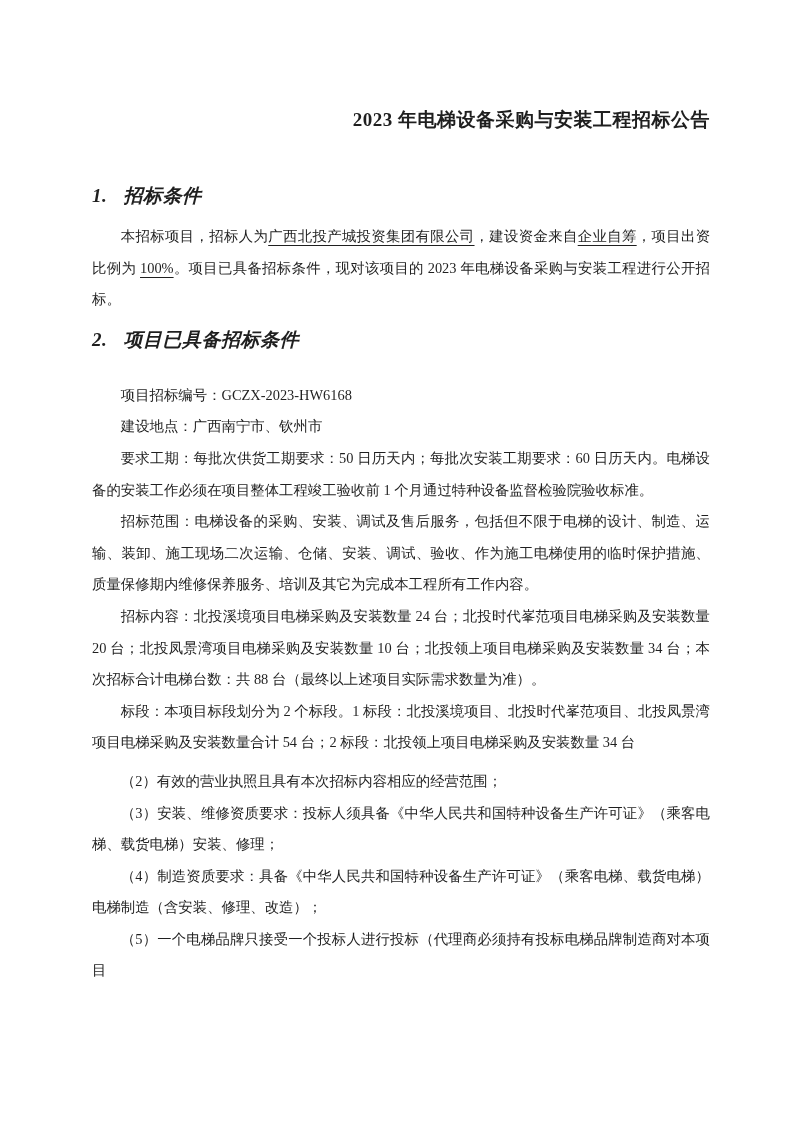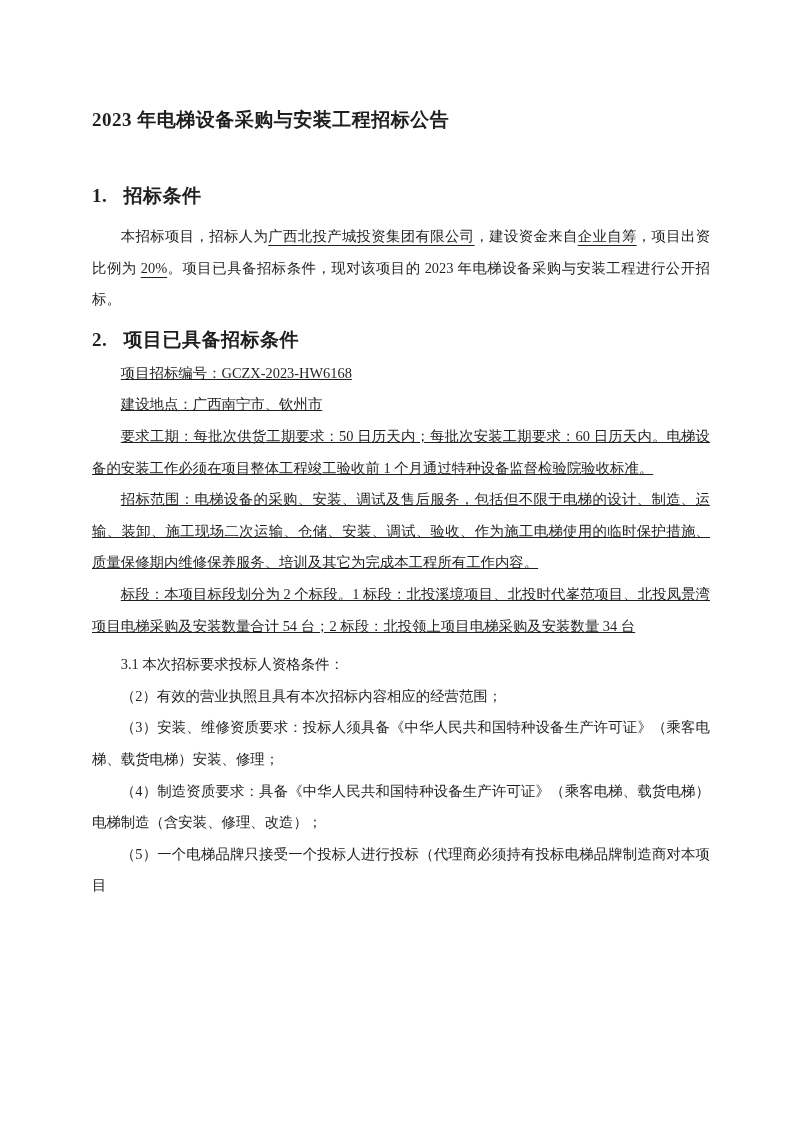--- a/index.html
+++ b/index.html
@@ -17,43 +17,44 @@
     padding: 0 90px 0 92px;
     overflow: hidden;
     font-family: "Liberation Serif", "DejaVu Serif", serif;
     color: #1f1f1f;
   }
   .doc-title {
     margin: 106px 0 0 0;
     font-size: 19px;
     font-weight: bold;
     line-height: 28px;
-    text-align: left;
+    text-align: right;
     letter-spacing: 0.5px;
   }
   .section-heading {
     font-size: 19px;
     font-weight: bold;
     line-height: 28px;
     letter-spacing: 0.5px;
+    font-style: italic;
   }
   .section-heading .sec-num {
     display: inline-block;
     margin-right: 0.85em;
   }
   .heading-1 { margin: 48px 0 0 0; }
   .heading-2 { margin: 10px 0 0 0; }
   .heading-3 { margin: 29px 0 0 0; padding-left: 40px; }
   .body-block {
     font-size: 14.4px;
     line-height: 31.6px;
     text-align: justify;
   }
   .block-intro    { margin-top: 11px; }
-  .block-overview { margin-top: 4px; text-decoration: underline; }
+  .block-overview { margin-top: 26px; }
   .block-qualify  { margin-top: 7px; }
   .para {
     margin: 0;
     text-indent: 2em;
   }
   .u {
     text-decoration: underline;
     text-underline-offset: 4px;
   }
 </style>
@@ -62,37 +63,37 @@
 
 <div class="page">
 
   <h1 class="doc-title">2023 年电梯设备采购与安装工程招标公告</h1>
 
   <div class="section-heading heading-1">
     <span class="sec-num">1.</span><span>招标条件</span>
   </div>
 
   <div class="body-block block-intro">
-    <p class="para"><span>本招标项目，招标人为</span><span class="u">广西北投产城投资集团有限公司</span><span>，建设资金来自</span><span class="u">企业自筹</span><span>，项目出资比例为 </span><span class="u">20%</span><span>。项目已具备招标条件，现对该项目的 2023 年电梯设备采购与安装工程进行公开招标。</span></p>
+    <p class="para"><span>本招标项目，招标人为</span><span class="u">广西北投产城投资集团有限公司</span><span>，建设资金来自</span><span class="u">企业自筹</span><span>，项目出资比例为 </span><span class="u">100%</span><span>。项目已具备招标条件，现对该项目的 2023 年电梯设备采购与安装工程进行公开招标。</span></p>
   </div>
 
   <div class="section-heading heading-2">
     <span class="sec-num">2.</span><span>项目已具备招标条件</span>
   </div>
 
   <div class="body-block block-overview">
     <p class="para">项目招标编号：GCZX-2023-HW6168</p>
     <p class="para">建设地点：广西南宁市、钦州市</p>
     <p class="para">要求工期：每批次供货工期要求：50 日历天内；每批次安装工期要求：60 日历天内。电梯设备的安装工作必须在项目整体工程竣工验收前 1 个月通过特种设备监督检验院验收标准。</p>
     <p class="para">招标范围：电梯设备的采购、安装、调试及售后服务，包括但不限于电梯的设计、制造、运输、装卸、施工现场二次运输、仓储、安装、调试、验收、作为施工电梯使用的临时保护措施、质量保修期内维修保养服务、培训及其它为完成本工程所有工作内容。</p>
+    <p class="para">招标内容：北投溪境项目电梯采购及安装数量 24 台；北投时代峯范项目电梯采购及安装数量 20 台；北投凤景湾项目电梯采购及安装数量 10 台；北投领上项目电梯采购及安装数量 34 台；本次招标合计电梯台数：共 88 台（最终以上述项目实际需求数量为准）。</p>
     <p class="para">标段：本项目标段划分为 2 个标段。1 标段：北投溪境项目、北投时代峯范项目、北投凤景湾项目电梯采购及安装数量合计 54 台；2 标段：北投领上项目电梯采购及安装数量 34 台</p>
   </div>
 
 
   <div class="body-block block-qualify">
-    <p class="para">3.1 本次招标要求投标人资格条件：</p>
     <p class="para">（2）有效的营业执照且具有本次招标内容相应的经营范围；</p>
     <p class="para">（3）安装、维修资质要求：投标人须具备《中华人民共和国特种设备生产许可证》（乘客电梯、载货电梯）安装、修理；</p>
     <p class="para">（4）制造资质要求：具备《中华人民共和国特种设备生产许可证》（乘客电梯、载货电梯）电梯制造（含安装、修理、改造）；</p>
     <p class="para">（5）一个电梯品牌只接受一个投标人进行投标（代理商必须持有投标电梯品牌制造商对本项目</p>
   </div>
 
 </div>
 
 </body></html>

